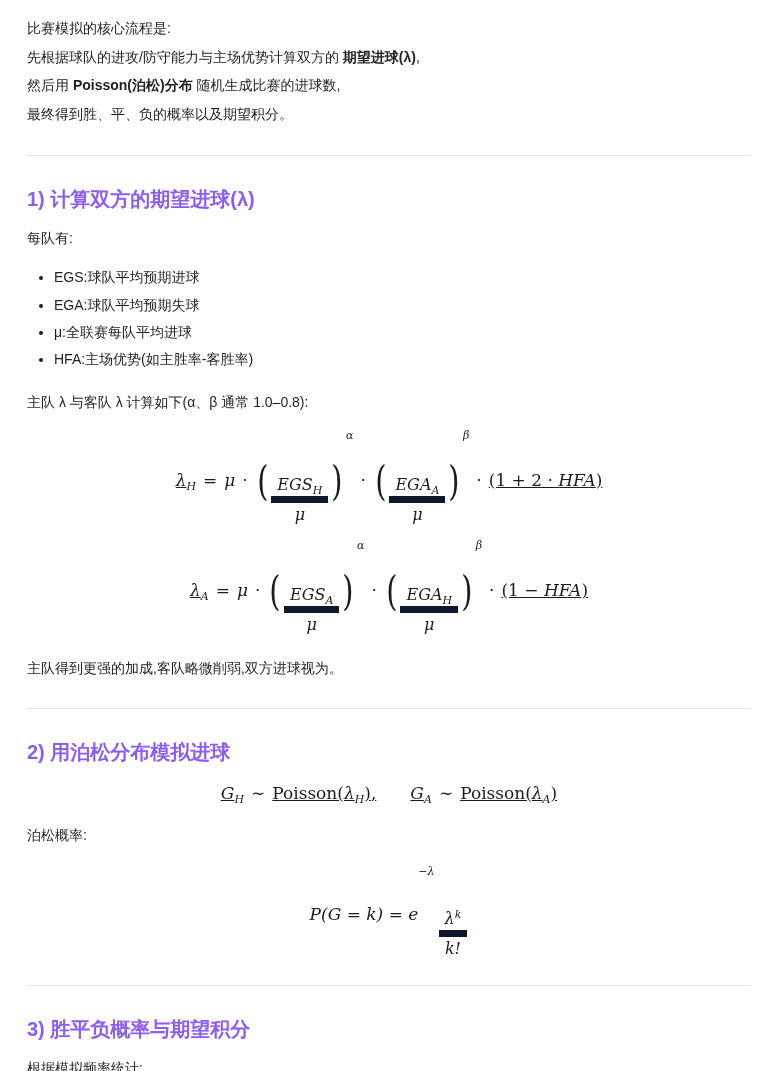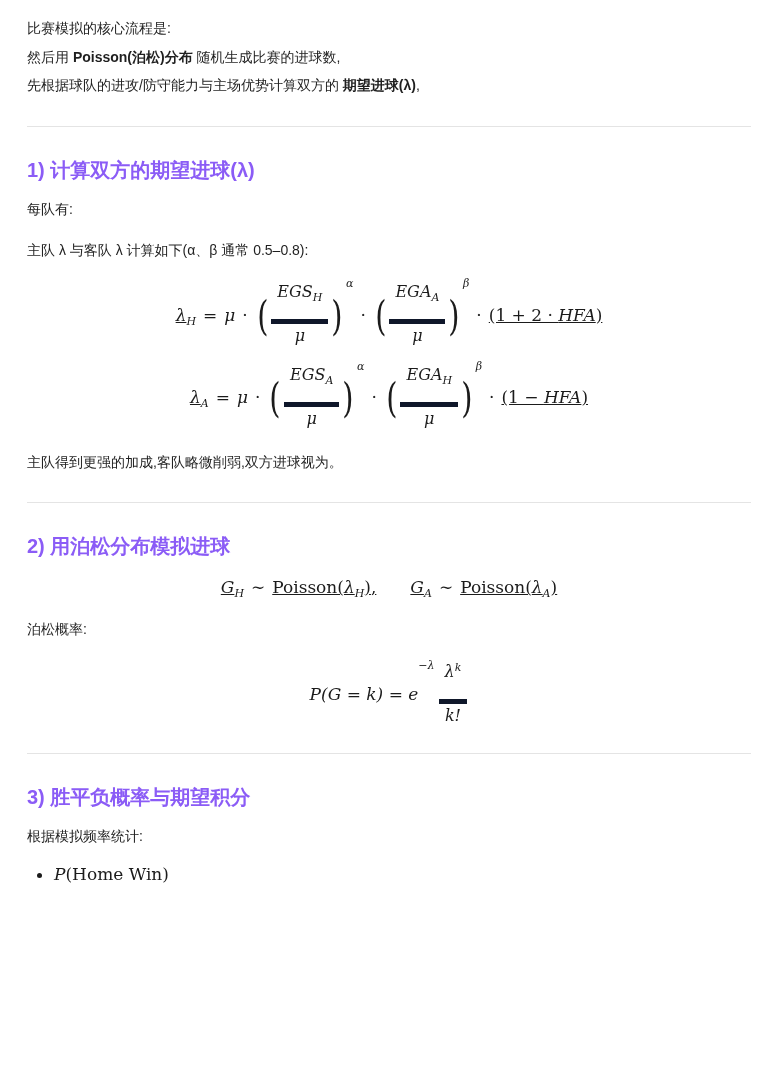--- a/index.html
+++ b/index.html
@@ -46,49 +46,56 @@
   .it { font-style: italic; }
   .rm { font-style: normal; }
   .mo { margin: 0 7px; font-style: normal; }
   .tok { white-space: nowrap; text-decoration: underline; }
   sub.msub { font-size: 11px; font-style: italic; line-height: 0; }
   sup.mexp { font-size: 11px; font-style: italic; line-height: 0; }
   .frac {
     display: inline-flex; flex-direction: column; align-items: center;
     font-size: 16px; line-height: 1.3; margin: 0 1px;
   }
-  .frac .num { border-bottom: 5px solid #0f172a; padding: 0 6px 16px 6px; }
+  .frac .num { border-bottom: 7px solid #0f172a; padding: 0 6px 0 6px; margin-top: 41px; }
   .frac .den { padding-top: 2px; }
   .group { display: inline-flex; align-items: center; }
   .paren {
     font-size: 40px; line-height: 1; font-weight: 400;
     font-family: "DejaVu Serif", serif; transform: scale(0.72, 1.04);
   }
   .group .exp { align-self: flex-start; margin: 2px 0 0 1px; }
   .pmf-exp { align-self: flex-start; margin-top: 4px; }
   .simgap { display: inline-block; width: 34px; }
 </style>
 </head>
 <body>
 
 <div class="page">
 
   <div class="para">
     <span class="line">比赛模拟的核心流程是:</span>
+    <span class="line"><span>先根据球队的进攻/防守能力与主场优势计算双方的 </span><span class="b">期望进球(λ)</span><span>,</span></span>
     <span class="line"><span>然后用 </span><span class="b">Poisson(泊松)分布</span><span> 随机生成比赛的进球数,</span></span>
-    <span class="line"><span>先根据球队的进攻/防守能力与主场优势计算双方的 </span><span class="b">期望进球(λ)</span><span>,</span></span>
+    <span class="line">最终得到胜、平、负的概率以及期望积分。</span>
   </div>
 
   <hr class="divider">
 
   <h2>1) 计算双方的期望进球(λ)</h2>
   <p class="body-text">每队有:</p>
 
+  <ul class="plain-list">
+    <li>EGS:球队平均预期进球</li>
+    <li>EGA:球队平均预期失球</li>
+    <li>μ:全联赛每队平均进球</li>
+    <li>HFA:主场优势(如主胜率-客胜率)</li>
+  </ul>
 
-  <p class="body-text">主队 λ 与客队 λ 计算如下(α、β 通常 0.5–0.8):</p>
+  <p class="body-text">主队 λ 与客队 λ 计算如下(α、β 通常 1.0–0.8):</p>
 
   <div class="math-block">
     <span class="math-line">
       <span class="tok"><span class="it">λ</span><sub class="msub">H</sub></span>
       <span class="mo">=</span>
       <span class="it">μ</span>
       <span class="mo">·</span>
       <span class="group">
         <span class="paren">(</span>
         <span class="frac">

